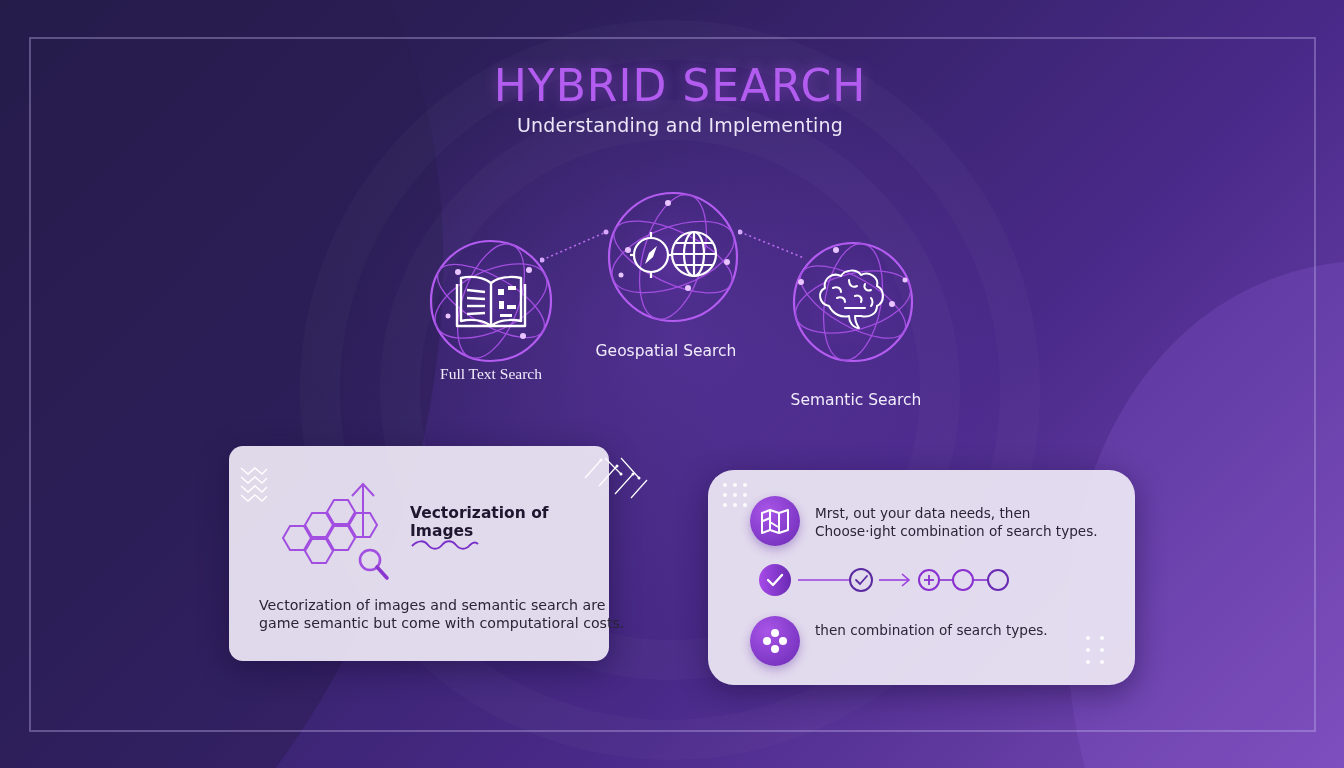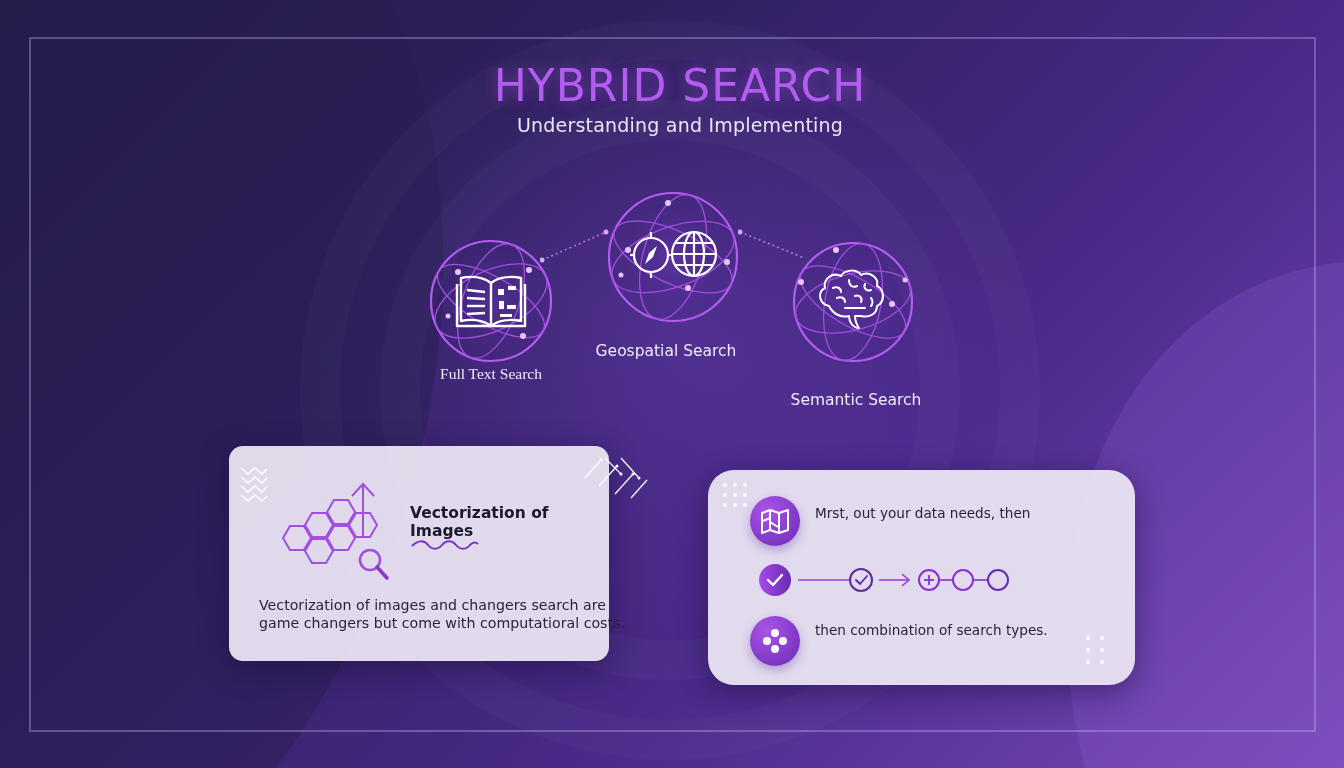--- a/index.html
+++ b/index.html
@@ -233,21 +233,21 @@
       <line x1="86" y1="60" x2="86" y2="6"></line>
       <polyline points="75,18 86,6 97,18"></polyline>
       <circle cx="93" cy="82" r="10" stroke-width="2.6"></circle>
     </g>
     <line x1="100" y1="89" x2="110" y2="100" stroke="#8a36d0" stroke-width="3.6" stroke-linecap="round"></line>
   </svg>
   <div class="card-heading">Vectorization of Images</div>
   <svg width="70" height="14" style="position:absolute;left:181px;top:92px;">
     <path d="M2 8 C8 2 14 2 18 7 C22 12 28 12 32 7 C36 2 42 2 46 7 C50 12 56 12 60 7 C63 4 66 4 68 6" fill="none" stroke="#7a30c8" stroke-width="2"></path>
   </svg>
-  <div class="card-body">Vectorization of images and changers search are game changers but come with computatioral costs.</div>
+  <div class="card-body">Vectorization of images and semantic search are game semantic but come with computatioral costs.</div>
 </div>
 
 <div class="card card2">
   <div class="dots" style="left:15px;top:13px;grid-template-columns:repeat(3,4px);">
     <span></span>
       <span></span>
       <span></span>
       <span></span>
       <span></span>
       <span></span>
@@ -269,20 +269,21 @@
       <g fill="none" stroke="#ffffff" stroke-width="2" stroke-linejoin="round">
         <path d="M2 5 L10 2 L19 5 L28 2 L28 22 L19 25 L10 22 L2 25 Z"></path>
         <line x1="10" y1="2" x2="10" y2="22"></line>
           <line x1="19" y1="5" x2="19" y2="25"></line>
         <path d="M3 13 L10 10 M10 14 L18 19"></path>
       </g>
     </svg>
   </div>
   <div class="row-text" style="top:34px;">
     <div>Mrst, out your data needs, then</div>
+    <div>Choose·ight combination of search types.</div>
   </div>
 
   <svg width="260" height="36" style="position:absolute;left:50px;top:92px;">
     <defs>
         <linearGradient id="pg" x1="0" x2="1">
           <stop offset="0" stop-color="#a64be8"></stop>
           <stop offset="1" stop-color="#6a2ab4"></stop>
         </linearGradient>
       </defs>
     <circle cx="17" cy="18" r="16" fill="url(#pg)"></circle>

